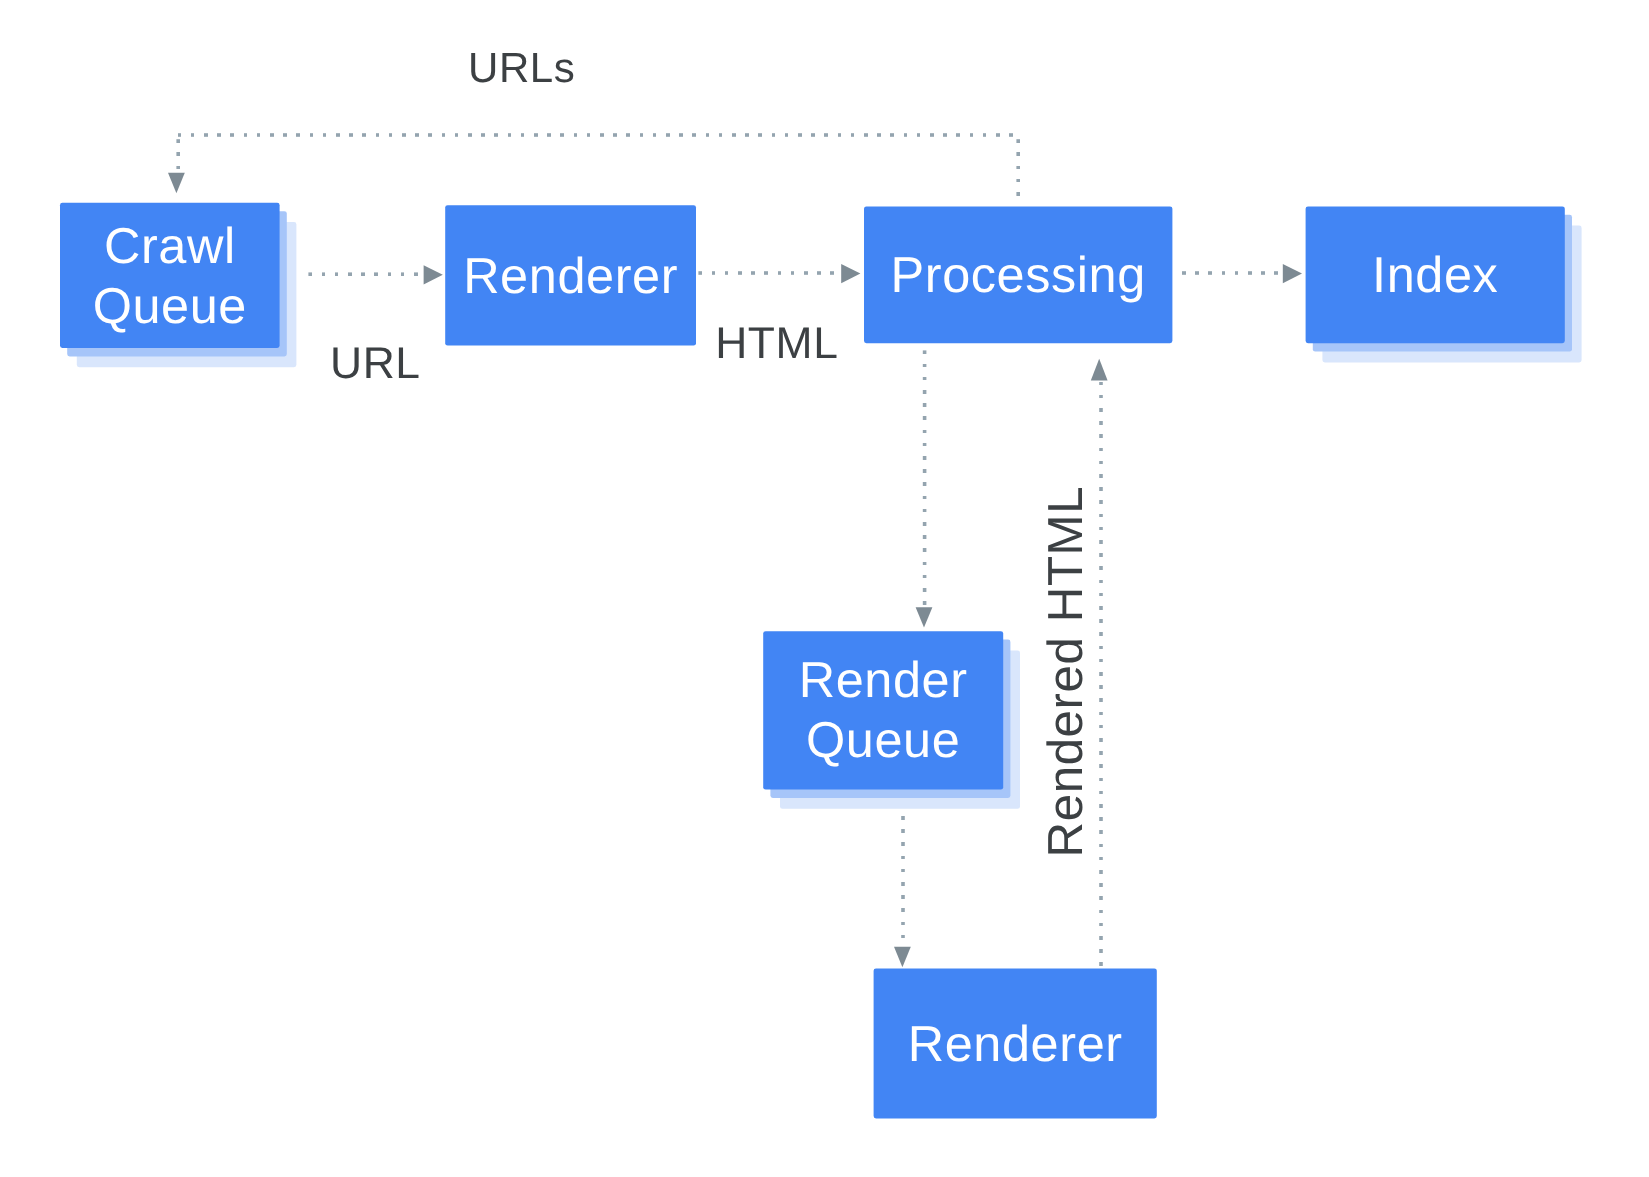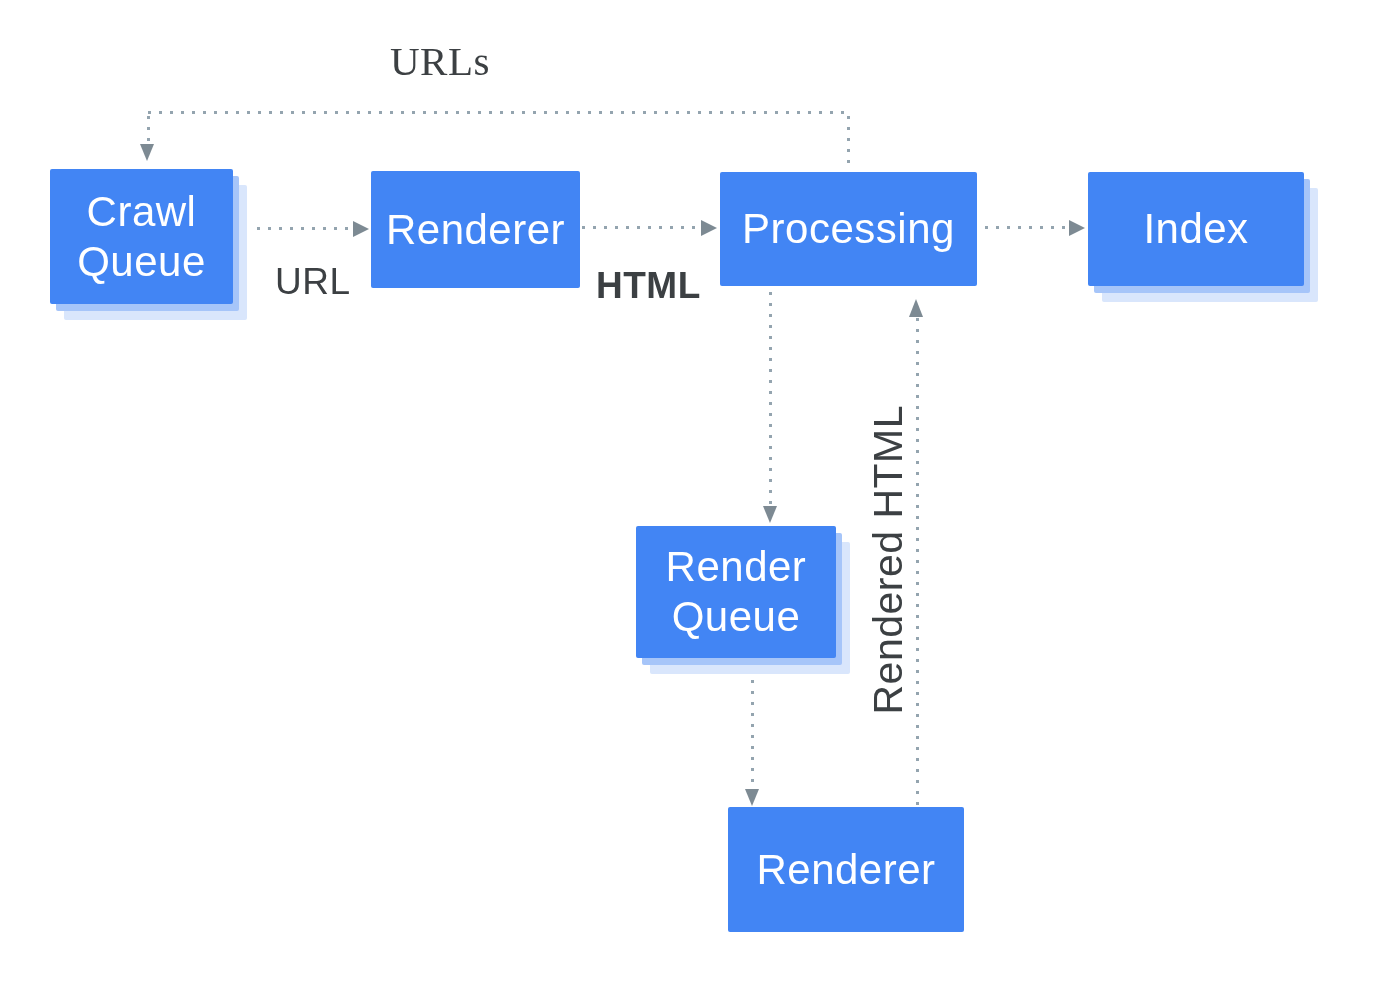--- a/index.html
+++ b/index.html
@@ -26,38 +26,38 @@
     font-size: 42px;
     font-weight: 500;
     line-height: 1.18;
     border-radius: 2px;
     letter-spacing: 0.5px;
   }
   .node.stacked {
     box-shadow: 6px 7px 0 var(--shadow-mid, #a6c5f9),
                 14px 16px 0 var(--shadow-light, #d9e6fc);
   }
-  .n-crawl-queue  { left: 50px;   top: 169px; width: 183px; height: 135px; }
+  .n-crawl-queue  { left: 50px;   top: 169px; width: 183px; height: 121px; }
   .n-crawler      { left: 371px;  top: 171px; width: 209px; height: 117px; }
   .n-processing   { left: 720px;  top: 172px; width: 257px; height: 114px; text-align: right; }
   .n-index        { left: 1088px; top: 172px; width: 216px; height: 114px; text-align: right; }
   .n-render-queue { left: 636px;  top: 526px; width: 200px; height: 132px; padding: 0 6px; box-sizing: border-box; }
   .n-renderer     { left: 728px;  top: 807px; width: 236px; height: 125px; }
 
   .edge-label {
     position: absolute;
     color: var(--label, #3c4043);
     font-size: 38px;
     font-weight: 500;
     letter-spacing: 0.5px;
     white-space: nowrap;
   }
-  .lbl-urls { left: 390px; top: 37px; font-size: 41px; font-family: Liberation Serif, serif; }
-  .lbl-url  { left: 275px; top: 261px; font-size: 37px; text-align: right; }
-  .lbl-html { left: 596px; top: 265px; font-size: 37px; font-weight: bold; }
+  .lbl-urls { left: 390px; top: 37px; font-size: 35px; }
+  .lbl-url  { left: 275px; top: 282px; font-size: 37px; text-align: right; }
+  .lbl-html { left: 596px; top: 265px; font-size: 37px; }
   .lbl-rendered-html {
     left: 742px;
     top: 545px;
     width: 292px;
     text-align: center;
     transform: rotate(-90deg);
     transform-origin: 50% 50%;
     font-size: 41px;
   }
 

